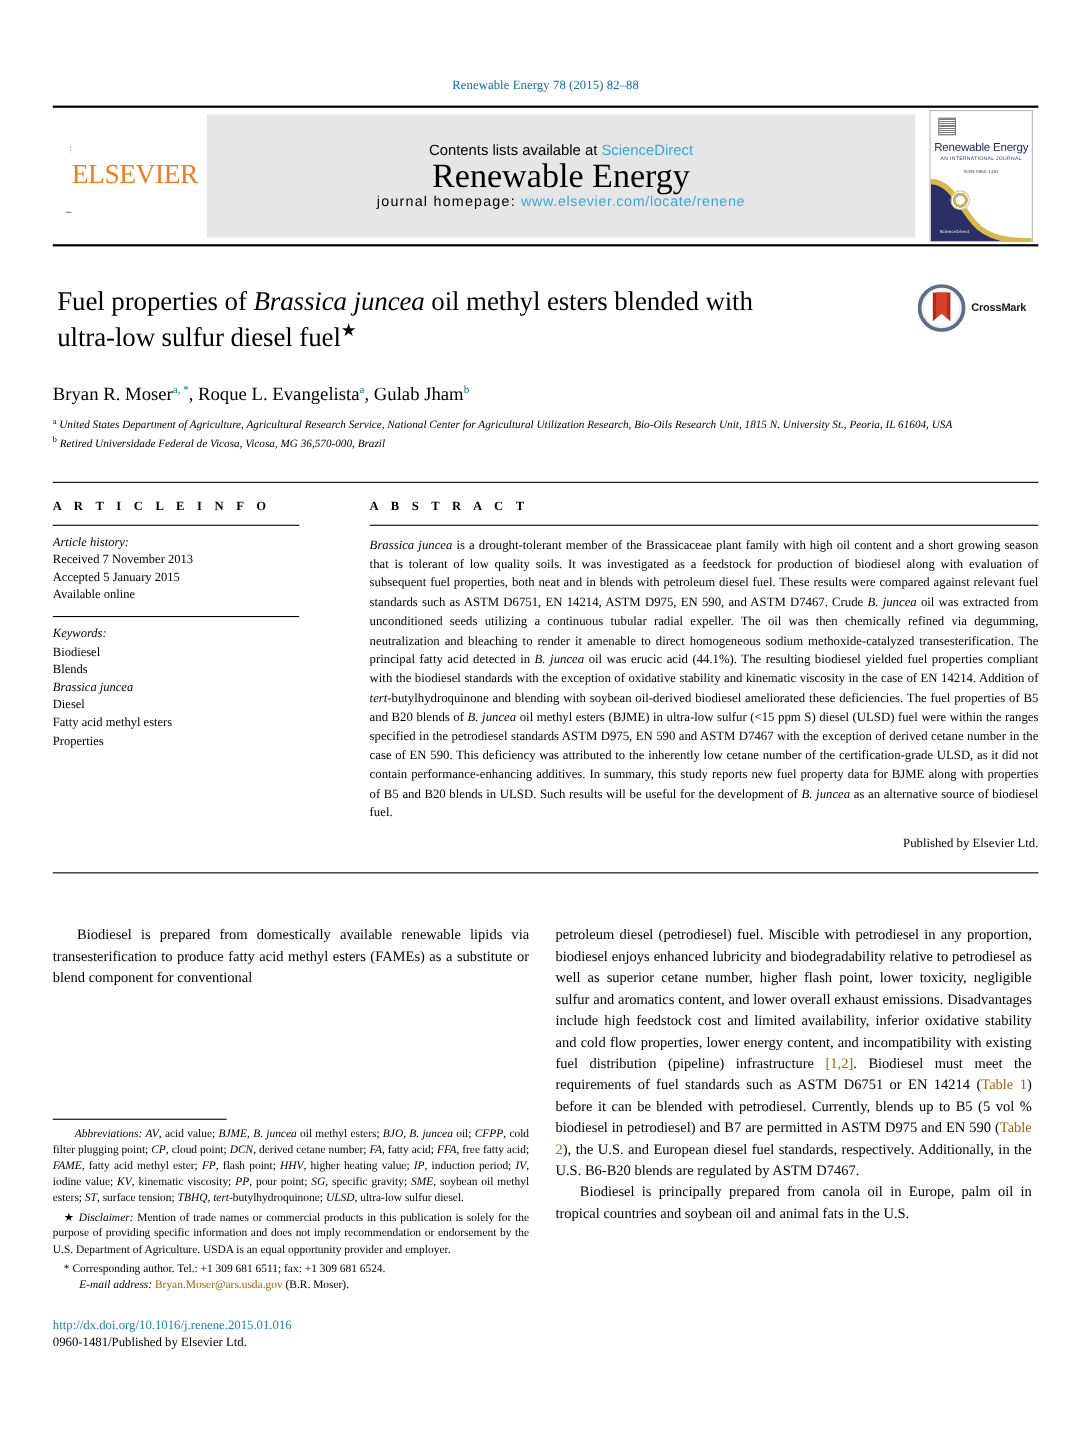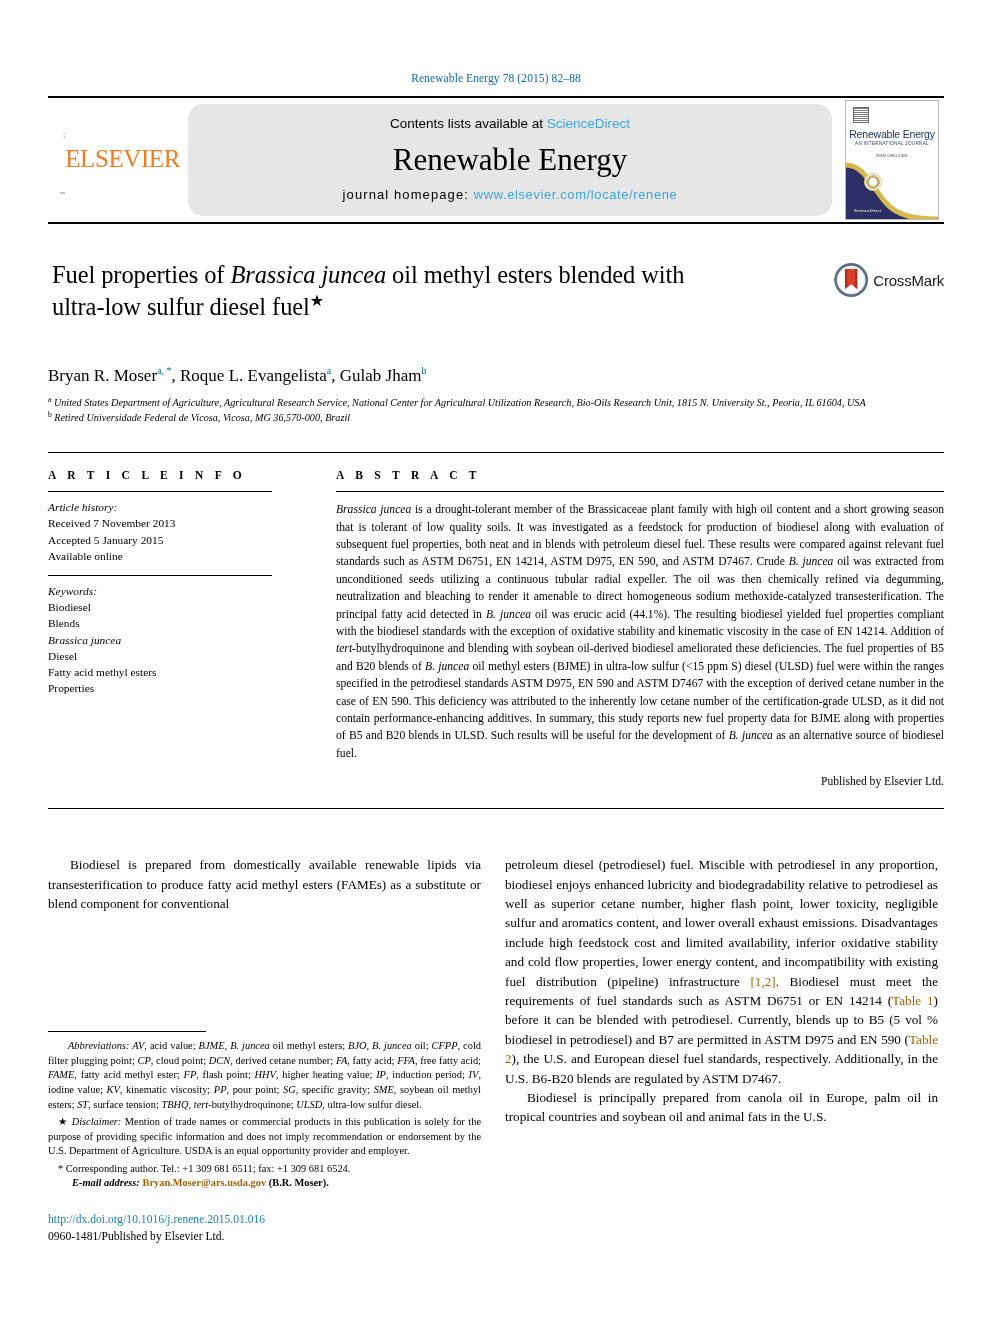--- a/index.html
+++ b/index.html
@@ -66,25 +66,24 @@
     letter-spacing: -0.4px;
     line-height: 1;
     margin-top: -2px;
   }
   .sd-panel {
     flex: 1 1 auto;
     background: #e6e6e6;
     margin: 6px 8px 6px 8px;
     display: flex;
     flex-direction: column;
-    justify-content: space-between;
+    justify-content: center;
     align-items: center;
     padding: 12px 0 14px 0;
     box-sizing: border-box;
-    border-radius: 15px;
   }
   .sd-top {
     font-size: 13.5px;
     font-family: "Liberation Sans", sans-serif;
   }
   .sd-top .sd-link { color: #3aa7dc; }
   .journal-title {
     font-family: "Liberation Serif", serif;
     font-size: 31px;
     line-height: 1;
@@ -175,27 +174,27 @@
     flex: 0 0 110px;
     width: 110px;
     display: flex;
     align-items: center;
     gap: 5px;
     padding-top: 2px;
   }
   .cm-badge { width: 44px; height: 44px; }
   .cm-label {
     font-family: "Liberation Sans", sans-serif;
-    font-size: 15px;
-    font-weight: normal;
+    font-size: 10px;
+    font-weight: bold;
     color: #1a1a1a;
     letter-spacing: -.2px;
   }
   .authors {
-    margin-top: 38px;
+    margin-top: 22px;
     font-size: 17px;
     font-family: "Liberation Serif", serif;
     letter-spacing: 0;
   }
   .authors sup { color: #0b6ba4; font-size: 10px; }
   .affil {
     margin-top: 9px;
     font-size: 10.2px;
     font-style: italic;
     line-height: 1.42;
@@ -277,21 +276,21 @@
   }
   .foot {
     font-size: 10.4px;
     line-height: 1.4;
     text-align: justify;
     font-family: "Liberation Serif", serif;
   }
   .foot .it { font-style: italic; }
   .foot-abbrev { text-indent: 20px; }
   .foot-item { margin-top: 3px; text-indent: 10px; }
-  .foot-email { text-indent: 24px; font-weight: bold; }
+  .foot-email { text-indent: 24px; }
   .doi-block { margin-top: 22px; }
   .doi-link { color: #1a7fb5; font-size: 11.6px; display: block; }
   .issn { font-size: 11.6px; }
 </style>
 </head>
 <body>
 
 <div class="page">
 
   <div class="running-head">Renewable Energy 78 (2015) 82–88</div>

